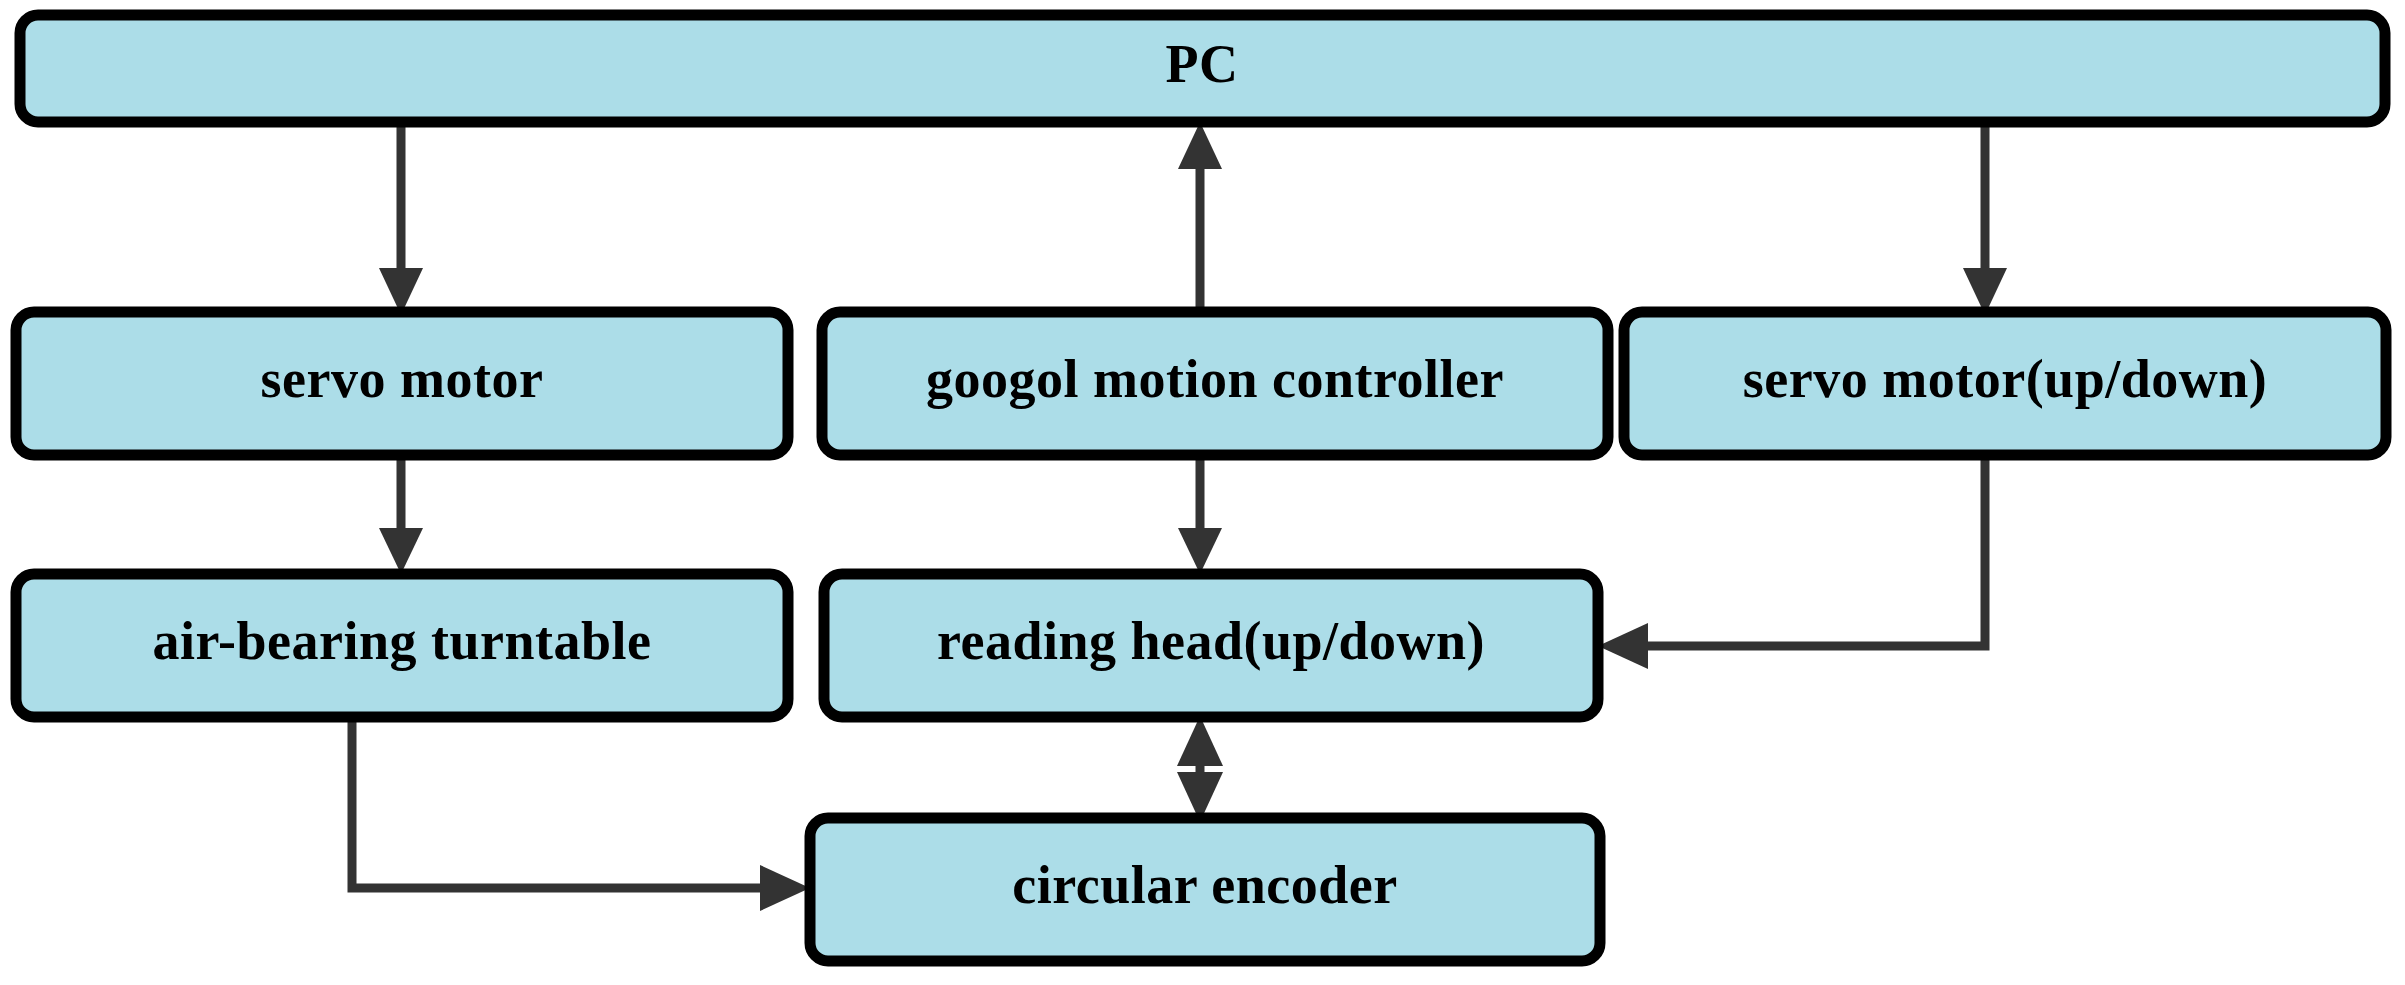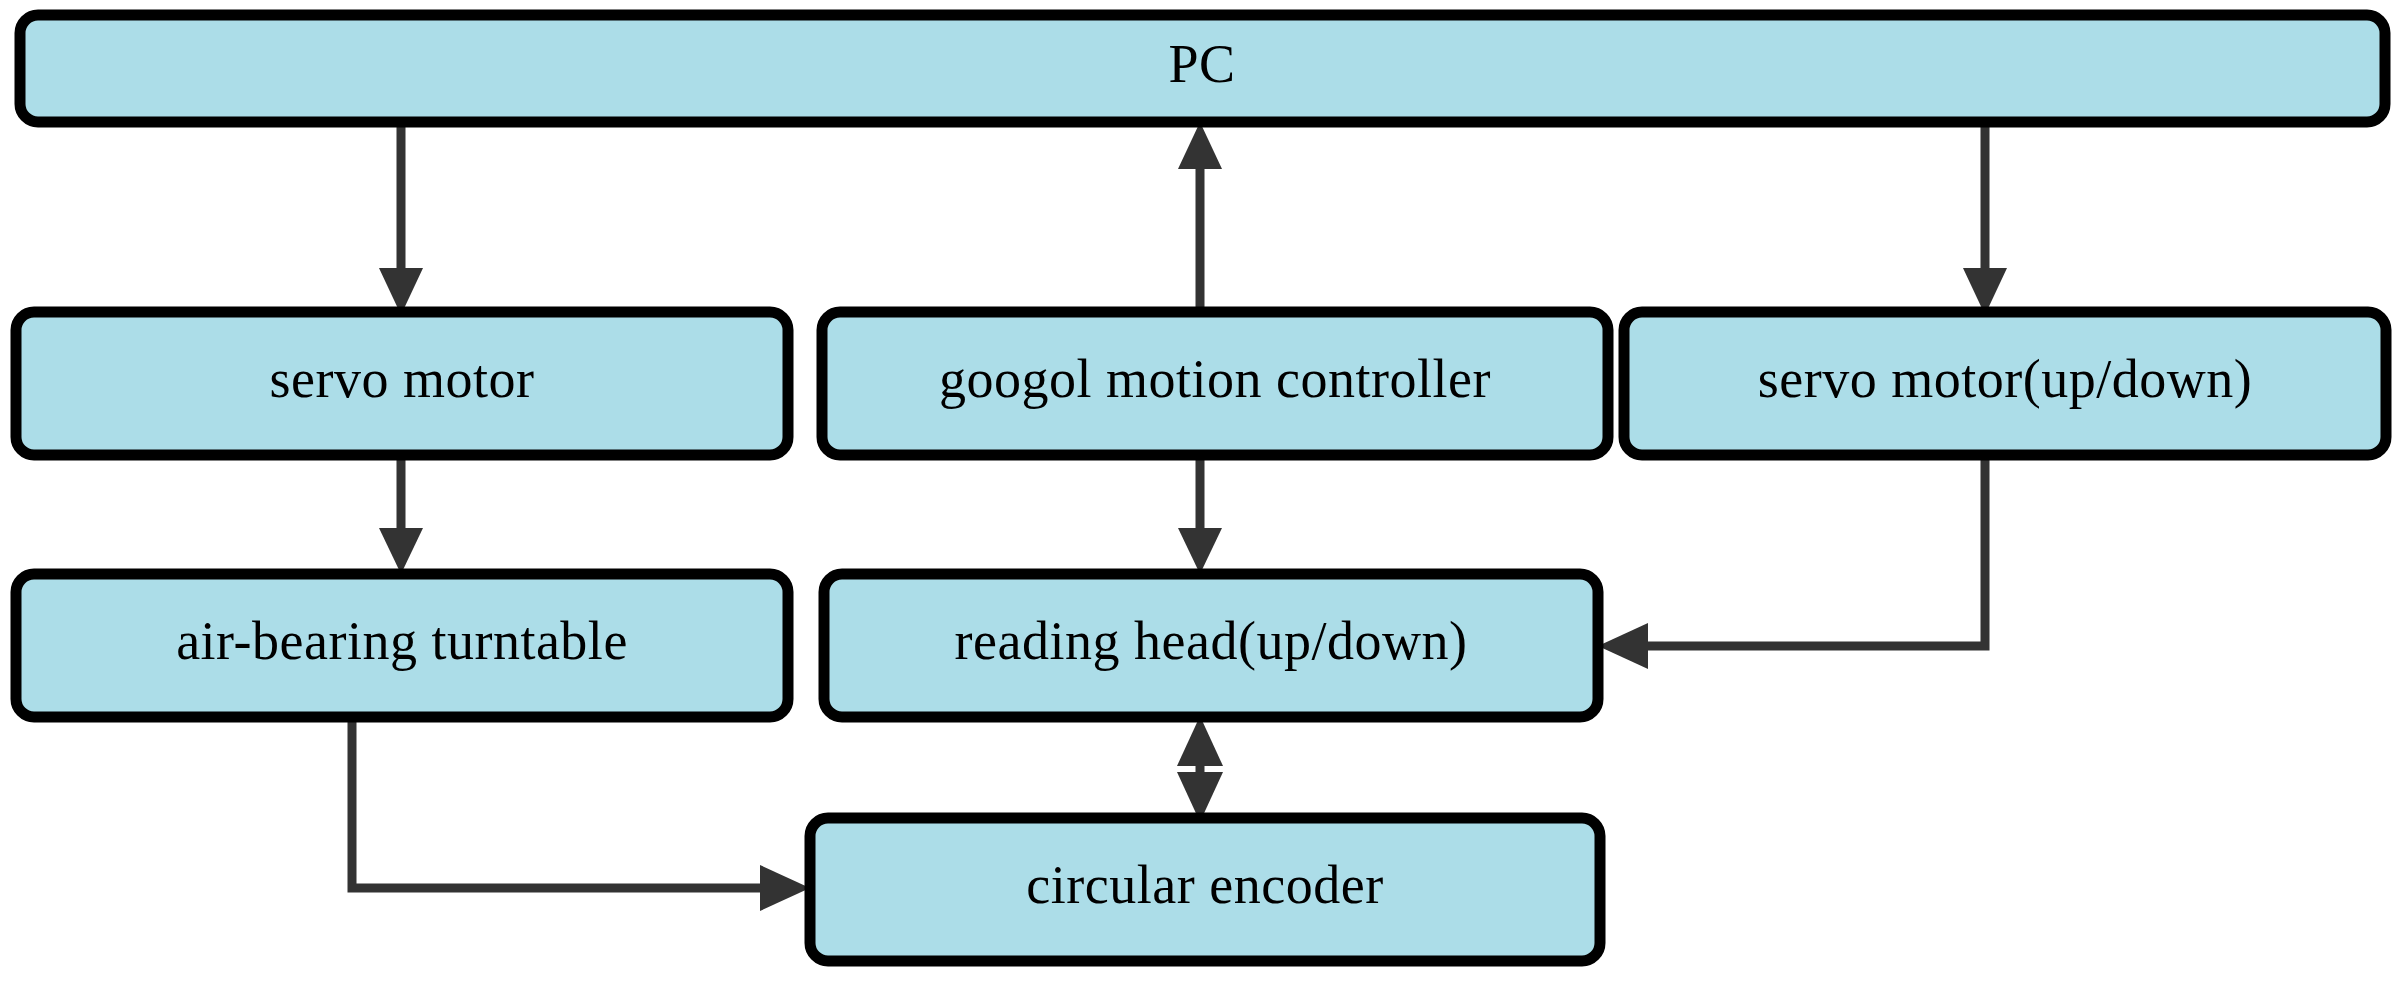--- a/index.html
+++ b/index.html
@@ -11,20 +11,21 @@
     width: 2405px;
     height: 985px;
     font-family: "Liberation Serif", "DejaVu Serif", serif;
     overflow: hidden;
   }
   #diagram-root {
     position: relative;
     width: 2405px;
     height: 985px;
     background: #ffffff;
+    font-weight: bold;
   }
   svg#diagram-svg {
     position: absolute;
     top: 0;
     left: 0;
     width: 2405px;
     height: 985px;
     display: block;
   }
   .node-rect {

